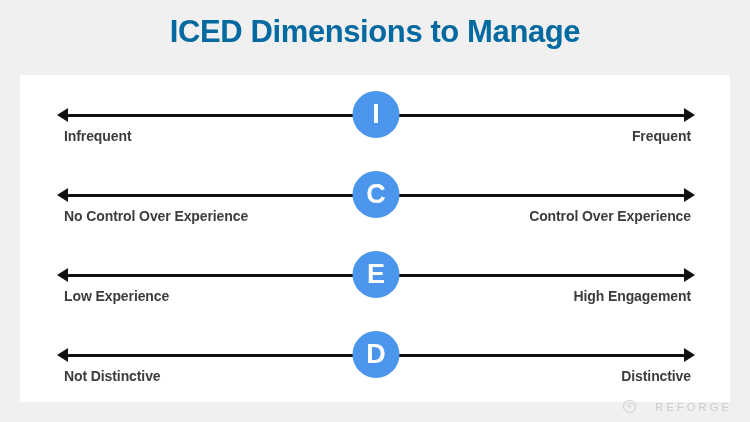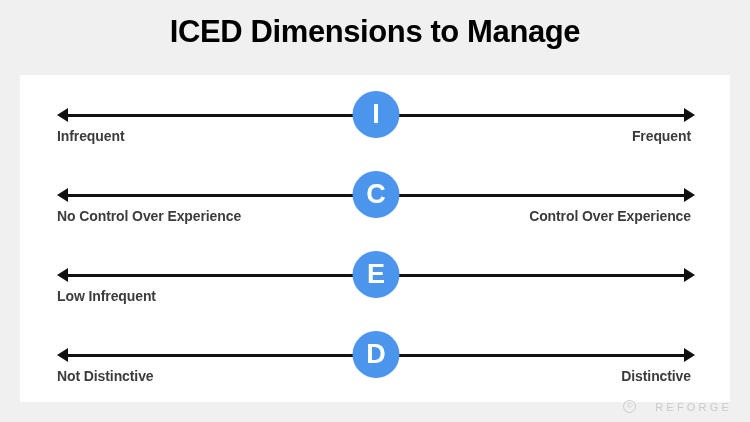--- a/index.html
+++ b/index.html
@@ -23,21 +23,21 @@
     width: 750px;
     height: 75px;
     background: #f0f0f0;
     text-align: center;
   }
   .slide-title {
     margin: 0;
     padding-top: 14px;
     font-size: 31px;
     font-weight: bold;
-    color: #000000;
+    color: #0369a1;
     letter-spacing: -0.4px;
     font-family: "Liberation Sans Narrow", "Liberation Sans", sans-serif;
     line-height: 1.15;
   }
   .slide-subtitle {
     margin: 0;
     padding-top: 7px;
     font-size: 8px;
     font-weight: bold;
     color: #1b1b1b;
@@ -133,21 +133,21 @@
   .label {
     position: absolute;
     top: 50px;
     font-size: 14px;
     font-weight: bold;
     color: #3c3c3c;
     font-family: "Liberation Sans Narrow", "Liberation Sans", sans-serif;
     white-space: nowrap;
     letter-spacing: -0.1px;
   }
-  .label.left  { left: 0; text-align: left; }
+  .label.left  { left: 7px; text-align: left; }
   .label.right { right: 4px; text-align: right; }
 
   
   .brand {
     position: absolute;
     right: 18px;
     bottom: 9px;
     display: flex;
     align-items: center;
     gap: 6px;
@@ -204,21 +204,22 @@
       <div class="label right">Control Over Experience</div>
     </div>
 
     <div class="dim-row r2">
       <div class="axis">
         <span class="arrowhead left"></span>
         <span class="axis-line"></span>
         <span class="arrowhead right"></span>
       </div>
       <div class="badge">E</div>
-      <div class="label left">Low Infrequent</div>
+      <div class="label left">Low Experience</div>
+      <div class="label right">High Engagement</div>
     </div>
 
     <div class="dim-row r3">
       <div class="axis">
         <span class="arrowhead left"></span>
         <span class="axis-line"></span>
         <span class="arrowhead right"></span>
       </div>
       <div class="badge">D</div>
       <div class="label left">Not Distinctive</div>

